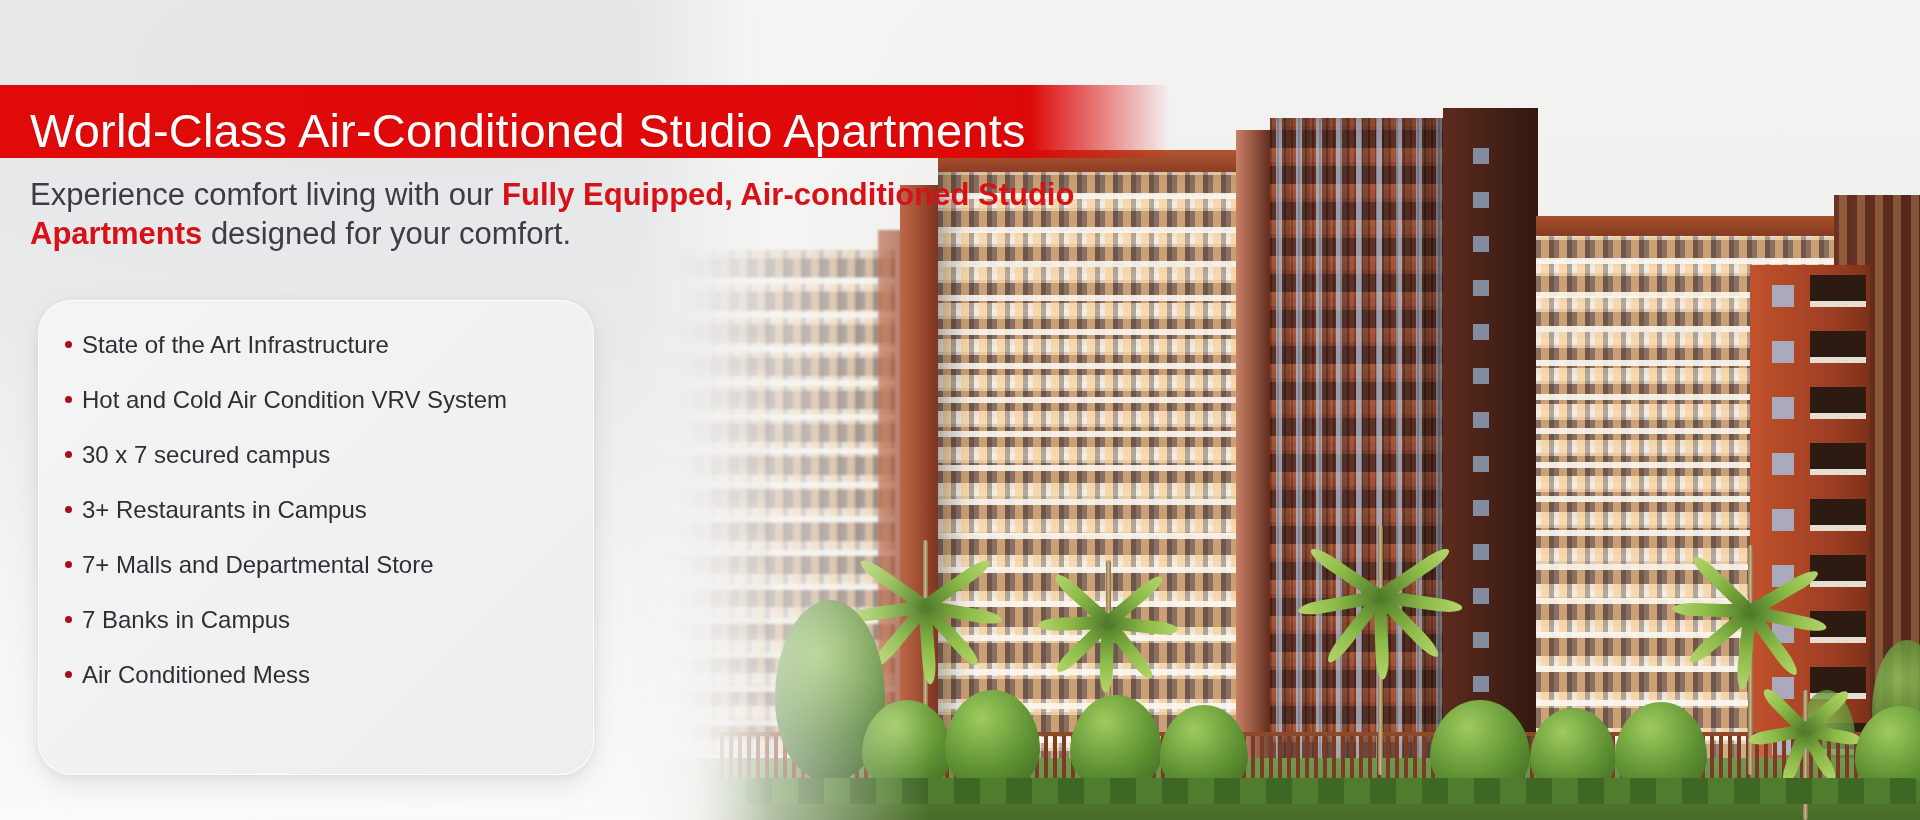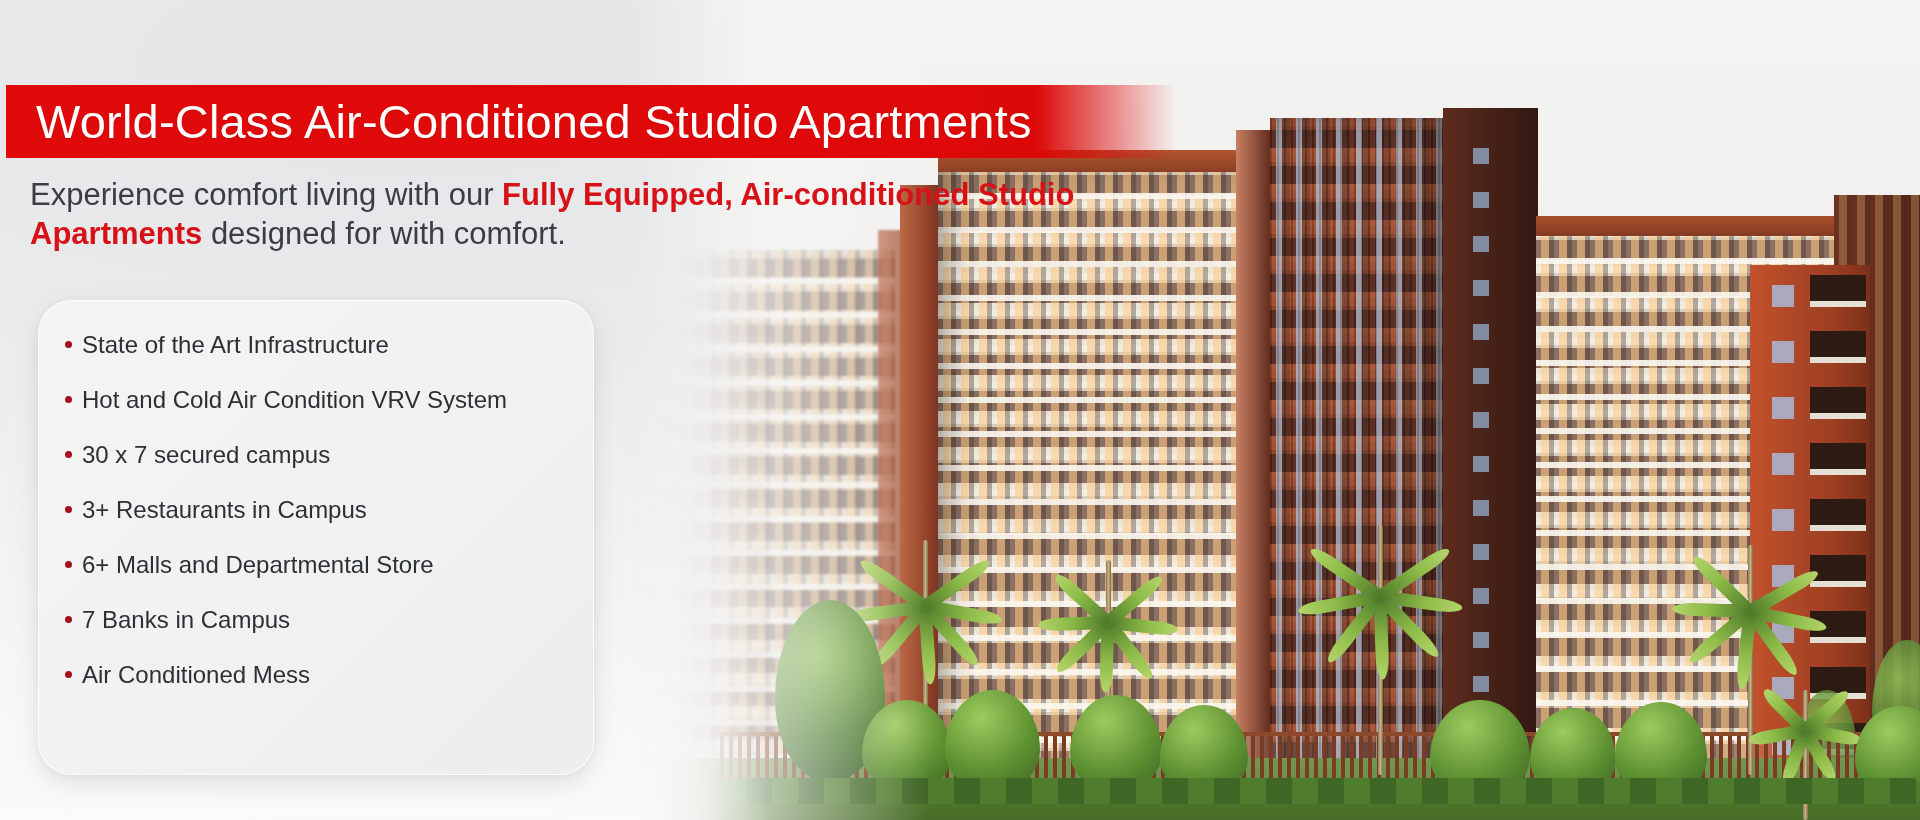--- a/index.html
+++ b/index.html
@@ -101,23 +101,23 @@
     background-image:repeating-linear-gradient(to right,
       #7a3c23 0px,#7a3c23 4px,rgba(255,255,255,.12) 4px,rgba(255,255,255,.12) 9px);
     border-top:4px solid #8d4a2b;}
   .lawn{position:absolute;left:0;right:0;bottom:0;height:70px;
     background:linear-gradient(to bottom,#5f8b36,#476c27);}
   .groundhaze{position:absolute;left:0;bottom:0;width:330px;height:100%;
     background:linear-gradient(to right,rgba(246,246,245,1) 0%,rgba(246,246,245,.92) 28%,rgba(246,246,245,0) 100%);}
 
   
   .banner{
-    position:absolute;left:6px;top:85px;width:1170px;height:73px;
+    position:absolute;left:0;top:85px;width:1170px;height:73px;
     background:linear-gradient(to right,#e10a0a 0%,#e00909 74%,#dc0808 88%,rgba(220,8,8,0) 100%);
-    display:flex;align-items:center;
+    display:flex;align-items:flex-end;
   }
   .banner h1{
     margin:0;padding:0 0 0 30px;color:#ffffff;
     font-size:47px;font-weight:400;letter-spacing:.2px;white-space:nowrap;
     text-shadow:0 1px 2px rgba(0,0,0,.12);
   }
   
   .subtitle{
     position:absolute;left:30px;top:175px;width:1160px;
     font-size:31px;line-height:1.26;color:#3a3e42;font-weight:400;
@@ -304,21 +304,21 @@
                 border-radius:8px;"></div>
 
     <div class="groundhaze"></div>
   </div>
 
   <div class="banner">
     <h1>World-Class Air-Conditioned Studio Apartments</h1>
   </div>
 
   <div class="subtitle">
-    <span>Experience comfort living with our </span><b>Fully Equipped, Air-conditioned Studio Apartments</b><span> designed for with comfort.</span>
+    <span>Experience comfort living with our </span><b>Fully Equipped, Air-conditioned Studio Apartments</b><span> designed for your comfort.</span>
   </div>
 
   <div class="card">
     <ul class="flist">
       <li>
         <span class="dot"></span>
         <span>State of the Art Infrastructure</span>
       </li>
       <li>
         <span class="dot"></span>
@@ -327,21 +327,21 @@
       <li>
         <span class="dot"></span>
         <span>30 x 7 secured campus</span>
       </li>
       <li>
         <span class="dot"></span>
         <span>3+ Restaurants in Campus</span>
       </li>
       <li>
         <span class="dot"></span>
-        <span>6+ Malls and Departmental Store</span>
+        <span>7+ Malls and Departmental Store</span>
       </li>
       <li>
         <span class="dot"></span>
         <span>7 Banks in Campus</span>
       </li>
       <li>
         <span class="dot"></span>
         <span>Air Conditioned Mess</span>
       </li>
     </ul>

